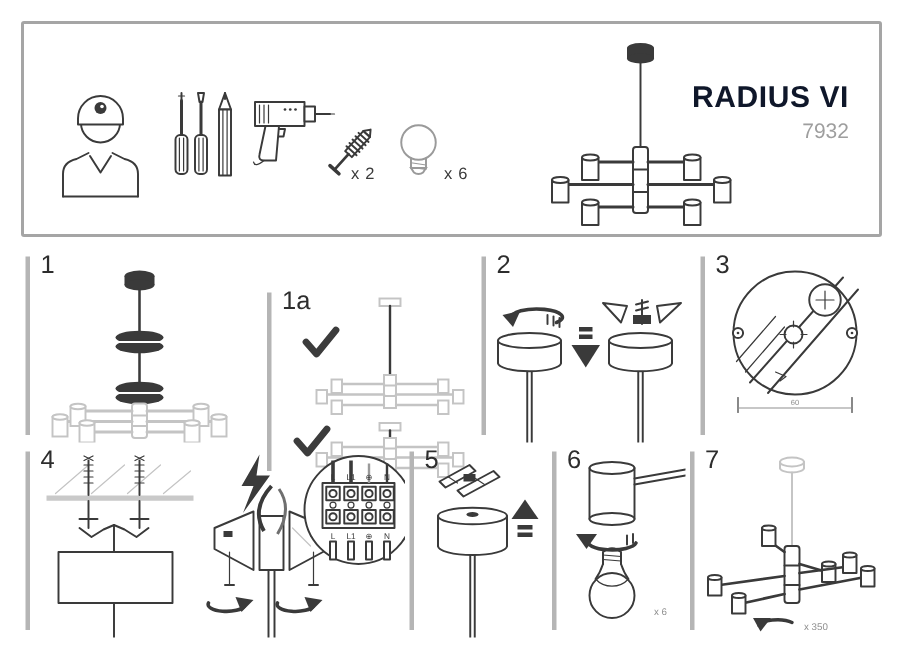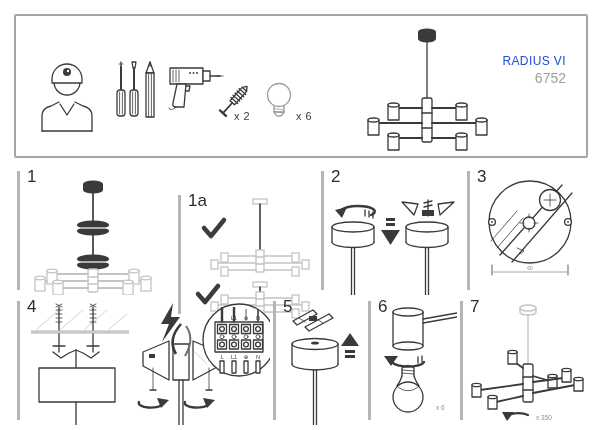--- a/index.html
+++ b/index.html
@@ -3,21 +3,21 @@
 <meta charset="utf-8">
 <style>
   html,body{margin:0;padding:0;background:#fff;}
   .page{position:relative;width:600px;height:430px;background:#fff;overflow:hidden;
         font-family:"Liberation Sans",sans-serif;}
   .header-box{position:absolute;left:14px;top:14px;width:574px;height:144px;
         border:2px solid #a5a5a5;border-radius:2px;box-sizing:border-box;background:#fff;}
   .abs{position:absolute;}
   .qty{position:absolute;font-size:11px;color:#3a3a3a;letter-spacing:0.5px;text-align:right;}
   .title-block{position:absolute;right:20px;top:38px;text-align:right;}
-  .product-name{font-size:12px;font-weight:400;color:#1d4ed8;letter-spacing:0.4px;}
+  .product-name{font-size:20px;font-weight:700;color:#0f172a;letter-spacing:0.4px;}
   .product-model{font-size:14px;color:#9e9e9e;margin-top:2px;}
   .step{position:absolute;}
   .sep{position:absolute;left:0;top:1px;width:3px;height:119px;background:#b5b5b5;}
   .step-num{position:absolute;left:10px;top:-3px;font-size:17px;color:#2d2d2d;}
   svg{display:block;}
   svg text{font-family:"Liberation Sans",sans-serif;}
   .k{stroke:#3a3a3a;fill:none;stroke-width:1.3;stroke-linecap:round;stroke-linejoin:round;}
   .kw{stroke:#3a3a3a;fill:#fff;stroke-width:1.3;stroke-linejoin:round;}
   .kf{fill:#3a3a3a;stroke:none;}
   .g{stroke:#c4c4c4;fill:none;stroke-width:1.3;stroke-linecap:round;}
@@ -129,21 +129,21 @@
           <ellipse class="kw" cx="121.5" cy="96" rx="5.5" ry="2"></ellipse>
         <rect class="kw" x="28" y="111" width="11" height="15"></rect>
           <ellipse class="kw" cx="33.5" cy="111" rx="5.5" ry="2"></ellipse>
         <rect class="kw" x="96" y="111" width="11" height="15"></rect>
           <ellipse class="kw" cx="101.5" cy="111" rx="5.5" ry="2"></ellipse>
       </g>
     </svg>
 
     <div class="title-block">
       <div class="product-name">RADIUS VI</div>
-      <div class="product-model">6752</div>
+      <div class="product-model">7932</div>
     </div>
   </div>
 
   <div class="step" style="left:17px;top:170px;width:158px;height:125px;">
     <div class="sep"></div>
     <span class="step-num">1</span>
     <svg class="abs" style="left:6px;top:0;" width="152" height="125" viewBox="0 0 152 125">
       <ellipse class="kf" cx="70" cy="14" rx="10" ry="3.6"></ellipse>
         <rect class="kf" x="60" y="14" width="20" height="6"></rect>
         <ellipse class="kf" cx="70" cy="20" rx="10" ry="3.6"></ellipse>

